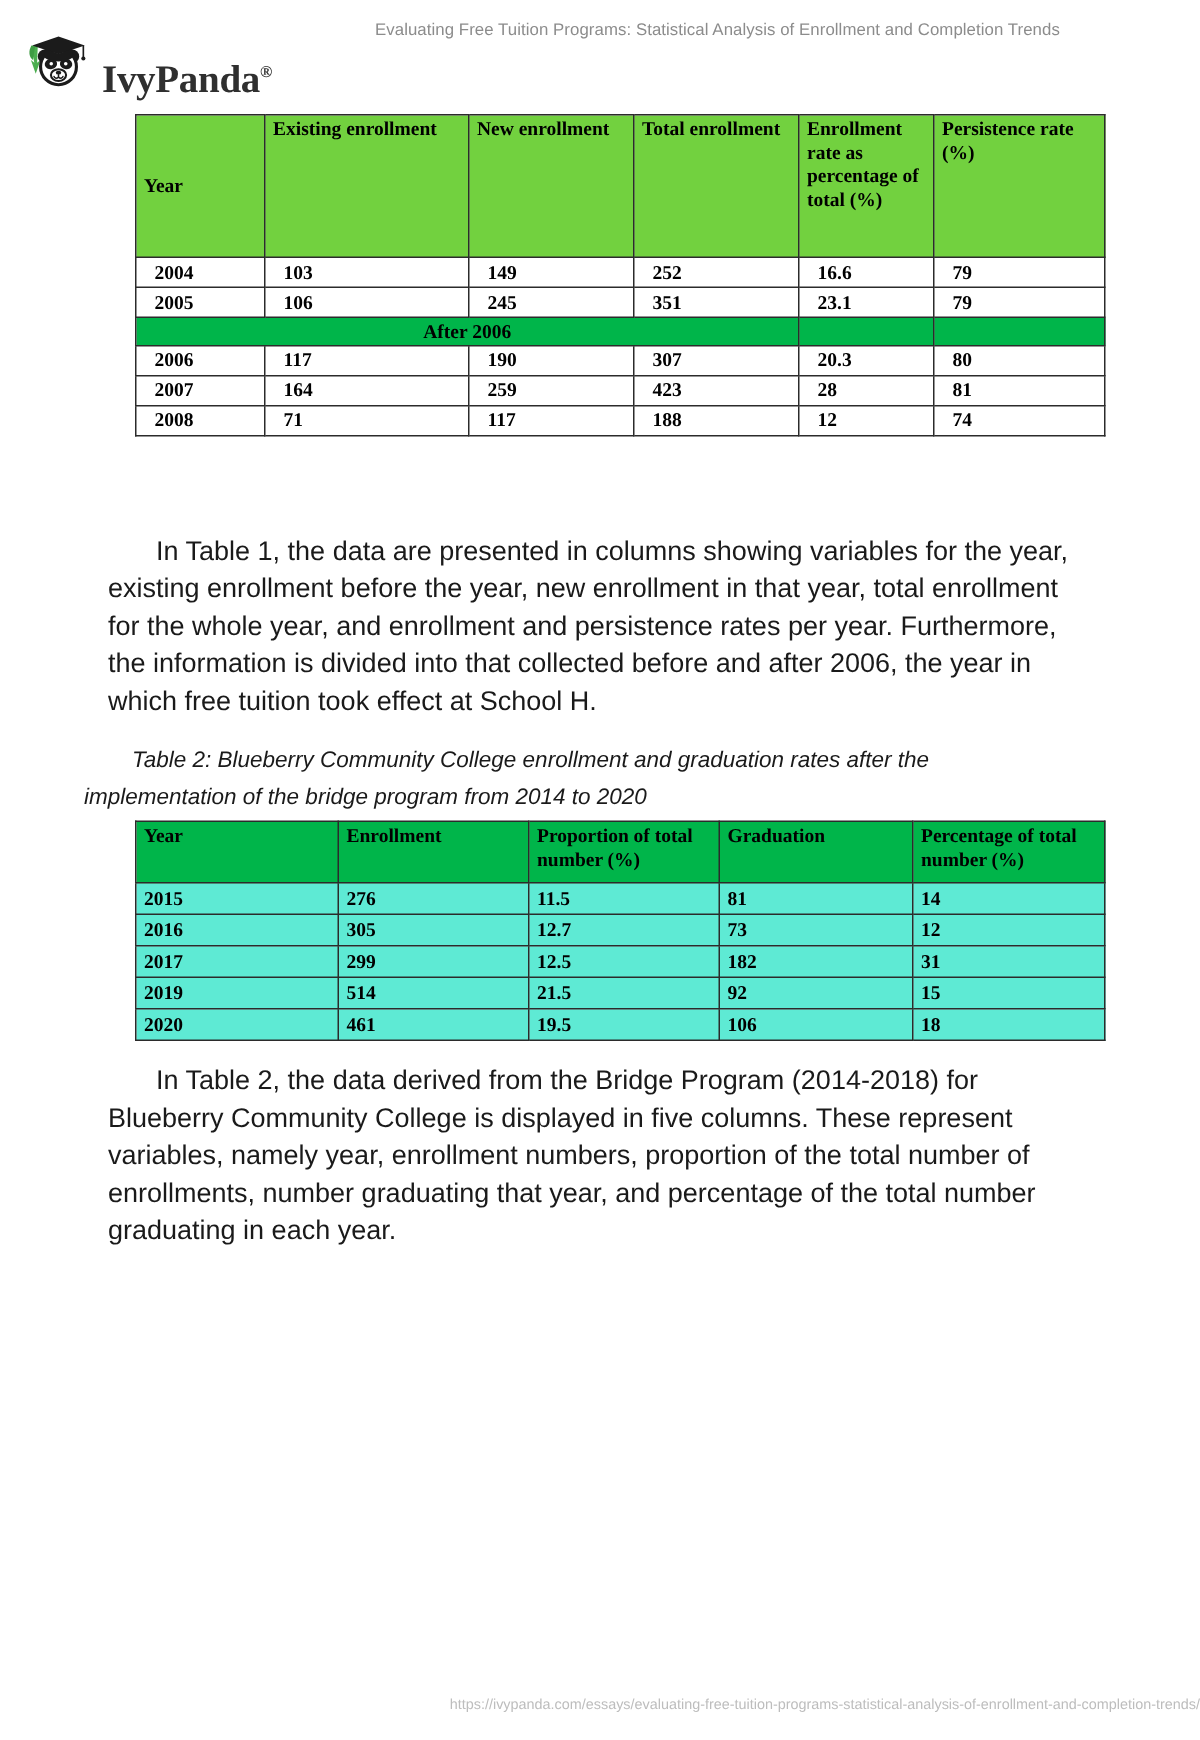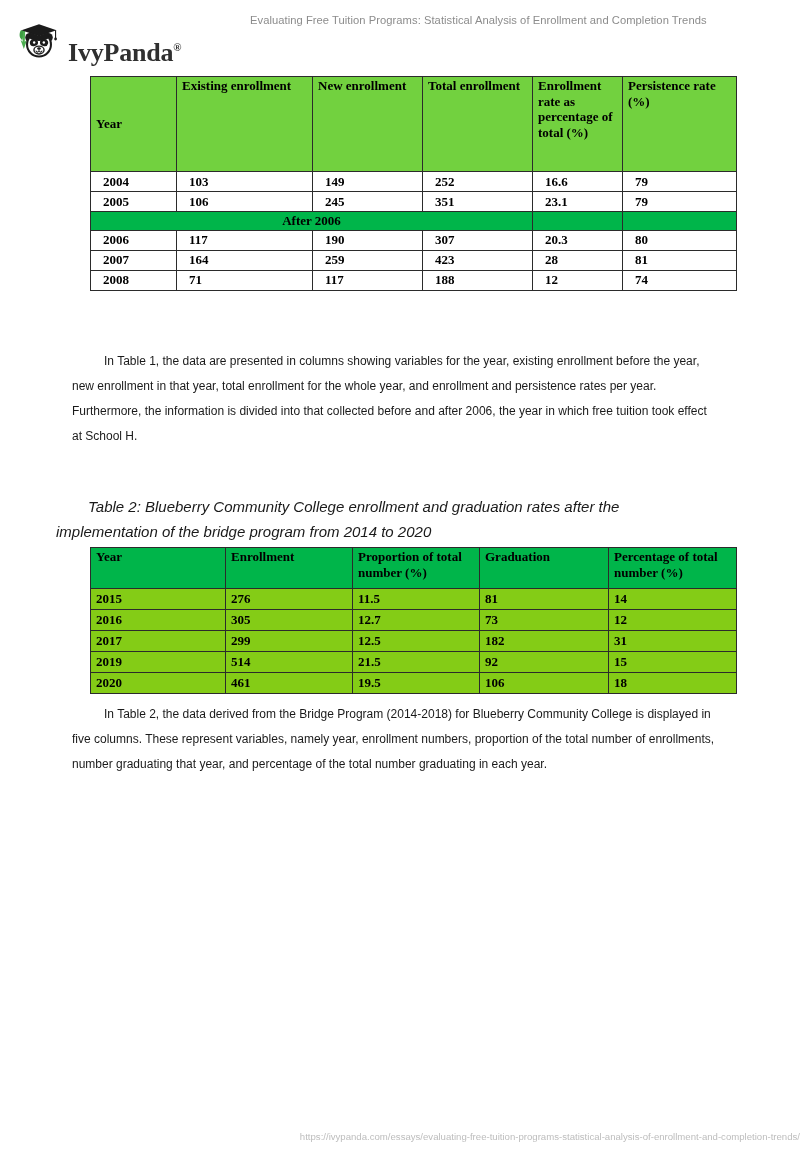--- a/index.html
+++ b/index.html
@@ -110,31 +110,31 @@
     left: 90px;
     top: 547px;
     width: 646px;
   }
   #table-two th {
     background: #00B54A;
     height: 38px;
     vertical-align: top;
   }
   #table-two td {
-    background: #84cc16;
+    background: #5eead4;
     height: 18px;
     vertical-align: middle;
   }
 
   
   .para {
     position: absolute;
     left: 72px;
     width: 648px;
-    font-size: 12px;
+    font-size: 18px;
     line-height: 25px;
     color: #1a1a1a;
     text-indent: 32px;
     text-align: left;
   }
   #para-one { top: 337px; }
   #para-two { top: 690px; }
 
   .caption {
     position: absolute;

